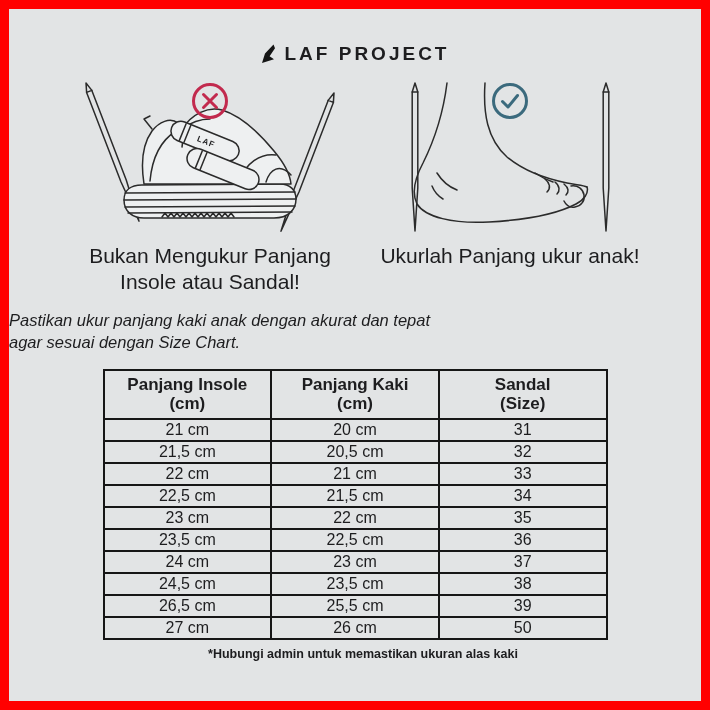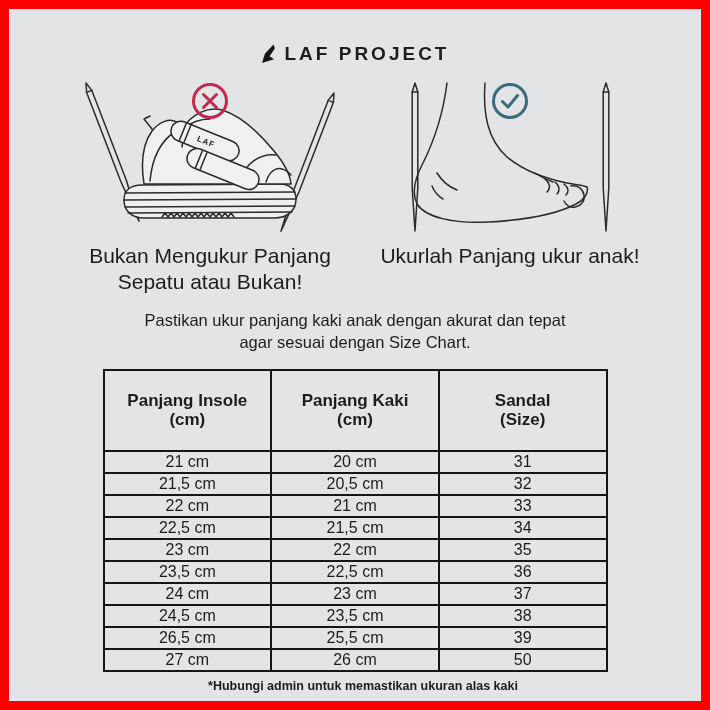--- a/index.html
+++ b/index.html
@@ -28,27 +28,27 @@
   .badge.correct{color:var(--badge-correct);}
   .badge svg{display:block;}
   .art{display:block;margin:0 auto;}
   .art path,.art line,.art rect,.art circle,.art ellipse,.art use{
     stroke:var(--line);fill:none;stroke-width:1.5;stroke-linecap:round;stroke-linejoin:round;
   }
   .art .filled{fill:var(--fill-light);}
   .art text{fill:var(--ink);stroke:none;font:bold 8px "Liberation Sans",sans-serif;letter-spacing:1px;}
   .caption{margin-top:4px;font-size:21px;line-height:1.22;}
   
-  .note{margin-top:16px;text-align:center;font-size:16.5px;line-height:1.32;}
+  .note{margin-top:16px;font-size:16.5px;line-height:1.32;font-style:italic;}
   
   table.size-chart{border-collapse:collapse;margin:15px auto 0;width:505px;}
   .size-chart th,.size-chart td{
     border:2px solid #161616;text-align:center;vertical-align:middle;color:var(--ink);
   }
-  .size-chart th{font-size:17px;font-weight:bold;line-height:1.15;padding:20px 2px;}
+  .size-chart th{font-size:17px;font-weight:bold;line-height:1.15;padding:4px 2px;}
   .size-chart td{font-size:16px;height:22px;padding:0 10px;}
   .size-chart col{width:168px;}
   
   .footnote{margin-top:7px;text-align:center;font-size:12.5px;font-weight:bold;padding-left:16px;}
 </style>
 </head>
 <body>
 
 <div class="page">
 
@@ -105,21 +105,21 @@
           <text x="-8" y="3">LAF</text>
         </g>
         <g transform="translate(161,90) rotate(22)">
           <rect class="filled" x="-38" y="-10" width="76" height="20" rx="10"></rect>
           <line x1="-26" y1="-9" x2="-26" y2="9"></line>
           <line x1="-21" y1="-9" x2="-21" y2="9"></line>
         </g>
       </svg>
       <div class="caption">
         <div>Bukan Mengukur Panjang</div>
-        <div>Sepatu atau Bukan!</div>
+        <div>Insole atau Sandal!</div>
       </div>
     </div>
 
     <div class="illus right">
       <div class="badge correct">
         <svg width="40" height="40" viewBox="0 0 40 40">
           <circle cx="20" cy="20" r="16.5" fill="none" stroke="currentColor" stroke-width="3"></circle>
           <path d="M12.5,20.5 L18,26 L27.5,14.5" fill="none" stroke="currentColor" stroke-width="3" stroke-linecap="round" stroke-linejoin="round"></path>
         </svg>
       </div>

